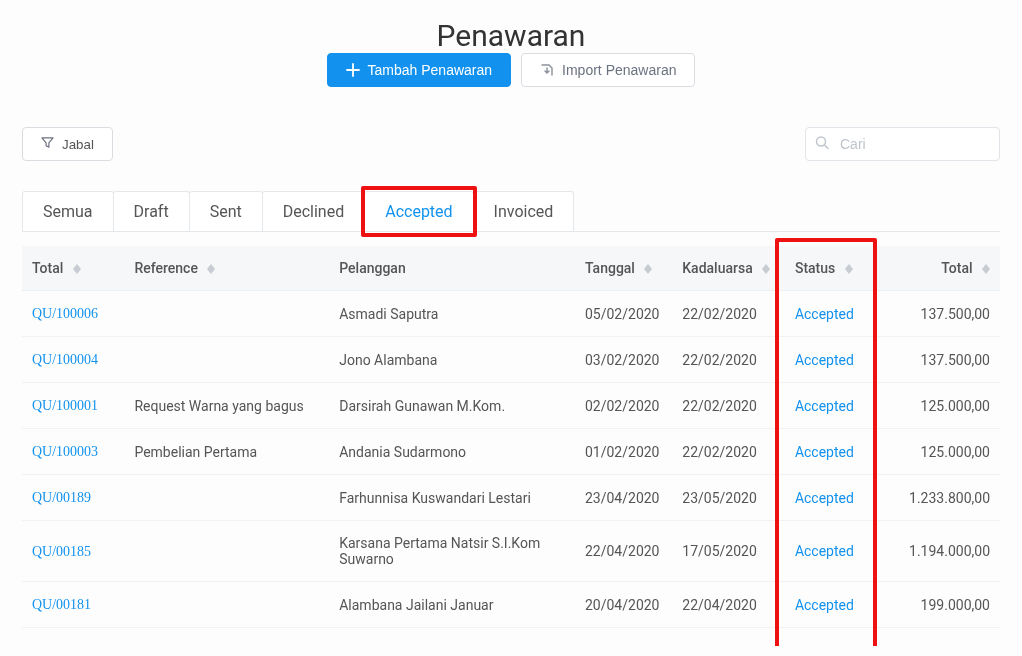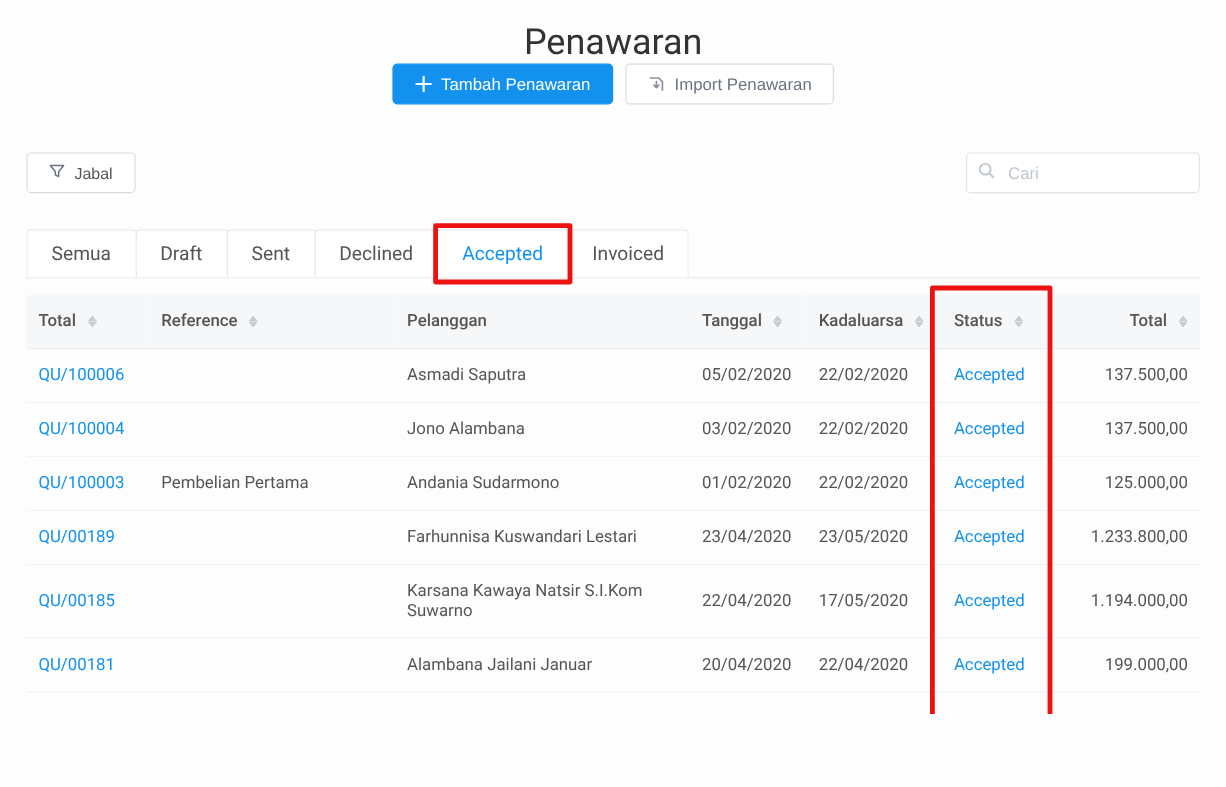--- a/index.html
+++ b/index.html
@@ -128,21 +128,21 @@
   }
   thead th.right { text-align: right; }
   tbody td {
     padding: 14px 10px;
     border-bottom: 1px solid #f0f2f4;
     color: #555;
     font-size: 14px;
     vertical-align: middle;
   }
   tbody td.right { text-align: right; }
-  .link { color: #1292EE; cursor: pointer; }
+  .link { color: #1292EE; cursor: pointer; font-family: Liberation Serif, serif; }
   .status-accepted { color: #1292EE; }
   .sort-icons {
     display: inline-flex;
     flex-direction: column;
     margin-left: 6px;
     vertical-align: middle;
     line-height: 0;
   }
   .sort-icons svg { display: block; }
   .col-nomor { width: 100px; }
@@ -303,41 +303,50 @@
         <tr>
           <td><span class="link">QU/100004</span></td>
           <td></td>
           <td>Jono Alambana</td>
           <td>03/02/2020</td>
           <td>22/02/2020</td>
           <td class="status-cell"><span class="status-accepted">Accepted</span></td>
           <td class="right">137.500,00</td>
         </tr>
         <tr>
+          <td><span class="link">QU/100001</span></td>
+          <td>Request Warna yang bagus</td>
+          <td>Darsirah Gunawan M.Kom.</td>
+          <td>02/02/2020</td>
+          <td>22/02/2020</td>
+          <td class="status-cell"><span class="status-accepted">Accepted</span></td>
+          <td class="right">125.000,00</td>
+        </tr>
+        <tr>
           <td><span class="link">QU/100003</span></td>
           <td>Pembelian Pertama</td>
           <td>Andania Sudarmono</td>
           <td>01/02/2020</td>
           <td>22/02/2020</td>
           <td class="status-cell"><span class="status-accepted">Accepted</span></td>
           <td class="right">125.000,00</td>
         </tr>
         <tr>
           <td><span class="link">QU/00189</span></td>
           <td></td>
           <td>Farhunnisa Kuswandari Lestari</td>
           <td>23/04/2020</td>
           <td>23/05/2020</td>
           <td class="status-cell"><span class="status-accepted">Accepted</span></td>
           <td class="right">1.233.800,00</td>
         </tr>
         <tr>
           <td><span class="link">QU/00185</span></td>
           <td></td>
-          <td>Karsana Kawaya Natsir S.I.Kom Suwarno</td>
+          <td>Karsana Pertama Natsir S.I.Kom Suwarno</td>
           <td>22/04/2020</td>
           <td>17/05/2020</td>
           <td class="status-cell"><span class="status-accepted">Accepted</span></td>
           <td class="right">1.194.000,00</td>
         </tr>
         <tr>
           <td><span class="link">QU/00181</span></td>
           <td></td>
           <td>Alambana Jailani Januar</td>
           <td>20/04/2020</td>

